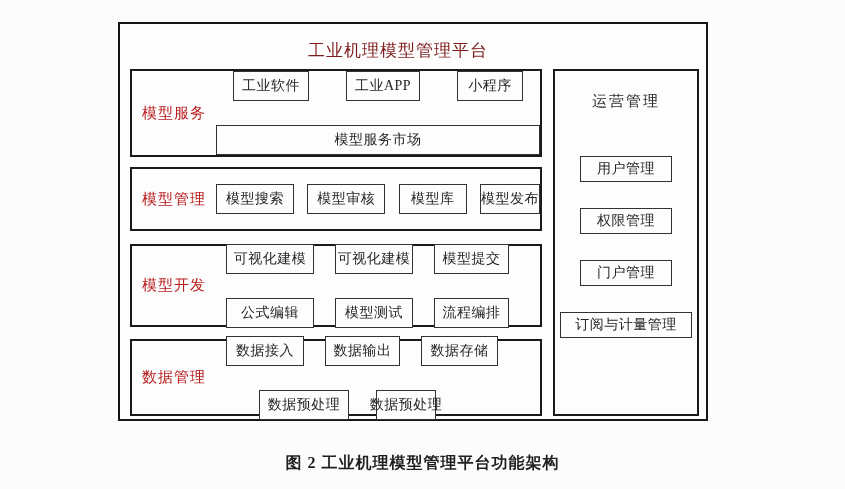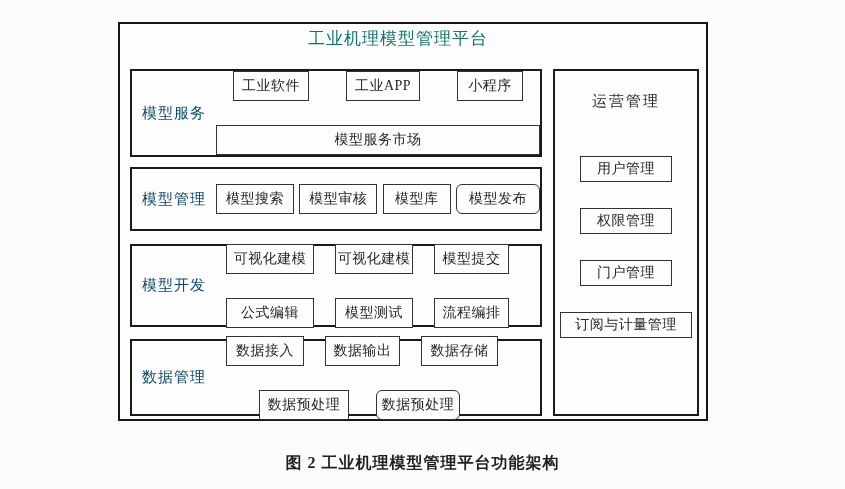--- a/index.html
+++ b/index.html
@@ -15,25 +15,25 @@
   
   .outer {
     position: absolute;
     left: 118px; top: 22px;
     width: 590px; height: 399px;
     border: 2.5px solid #161616;
     background: #fdfdfd;
   }
   .platform-title {
     position: absolute;
-    top: 3px; left: 0; right: 30px;
+    top: 15px; left: 0; right: 30px;
     text-align: center;
     font-size: 17px;
     letter-spacing: 1px;
-    color: #0f766e;
+    color: #7f1d1d;
     white-space: nowrap;
   }
 
   
   .section {
     position: absolute;
     border: 2px solid #1a1a1a;
     display: flex;
     align-items: center;
     background: #fdfdfd;
@@ -42,21 +42,21 @@
   .sec2 { left: 10px; top: 143px; width: 412px; height: 64px; }
   .sec3 { left: 10px; top: 220px; width: 412px; height: 83px; }
   .sec4 { left: 10px; top: 315px; width: 412px; height: 77px; }
 
   .section-label {
     width: 84px;
     flex: 0 0 84px;
     text-align: center;
     font-size: 15px;
     letter-spacing: 1px;
-    color: #0c4a6e;
+    color: #b91c1c;
     white-space: nowrap;
   }
   .section-content {
     flex: 1;
     display: flex;
     flex-direction: column;
     justify-content: center;
     gap: 24px;
     padding-right: 0;
     min-width: 0;
@@ -74,21 +74,21 @@
     align-items: center;
     justify-content: center;
     font-size: 14px;
     letter-spacing: 0.5px;
     color: #262626;
     background: #fdfdfd;
     white-space: nowrap;
     flex: 0 0 auto;
   }
   .w76 { width: 76px; } .w74 { width: 74px; } .w66 { width: 66px; }
-  .w78 { width: 78px; } .w68 { width: 68px; } .w80 { width: 84px; border-radius: 6px; }
+  .w78 { width: 78px; } .w68 { width: 68px; } .w80 { width: 60px; }
   .w88 { width: 88px; } .w75 { width: 75px; } .w77 { width: 77px; }
   .w90 { width: 90px; }
   .wide { width: 100%; height: 30px; }
 
   
   .right-panel {
     position: absolute;
     left: 433px; top: 45px;
     width: 146px; height: 347px;
     border: 2px solid #1a1a1a;

